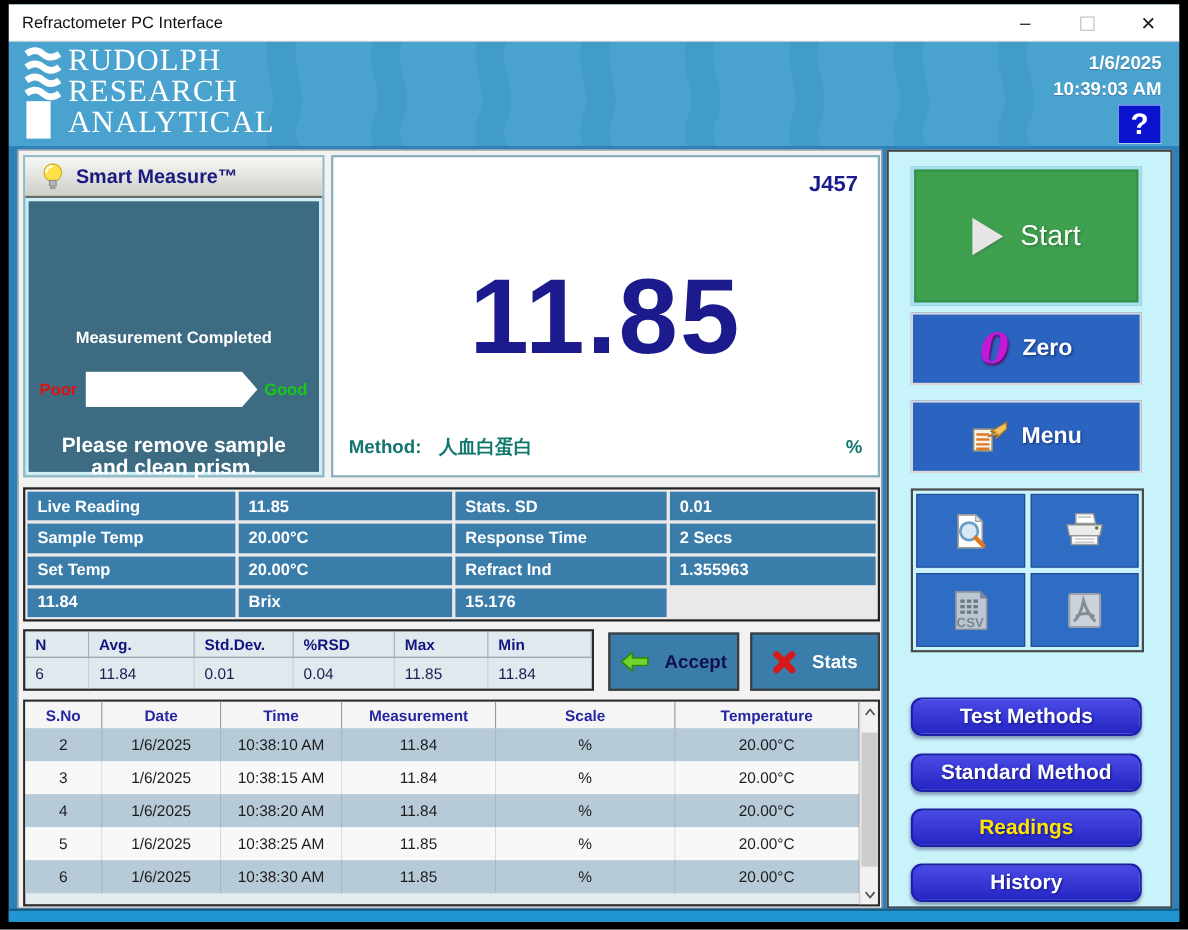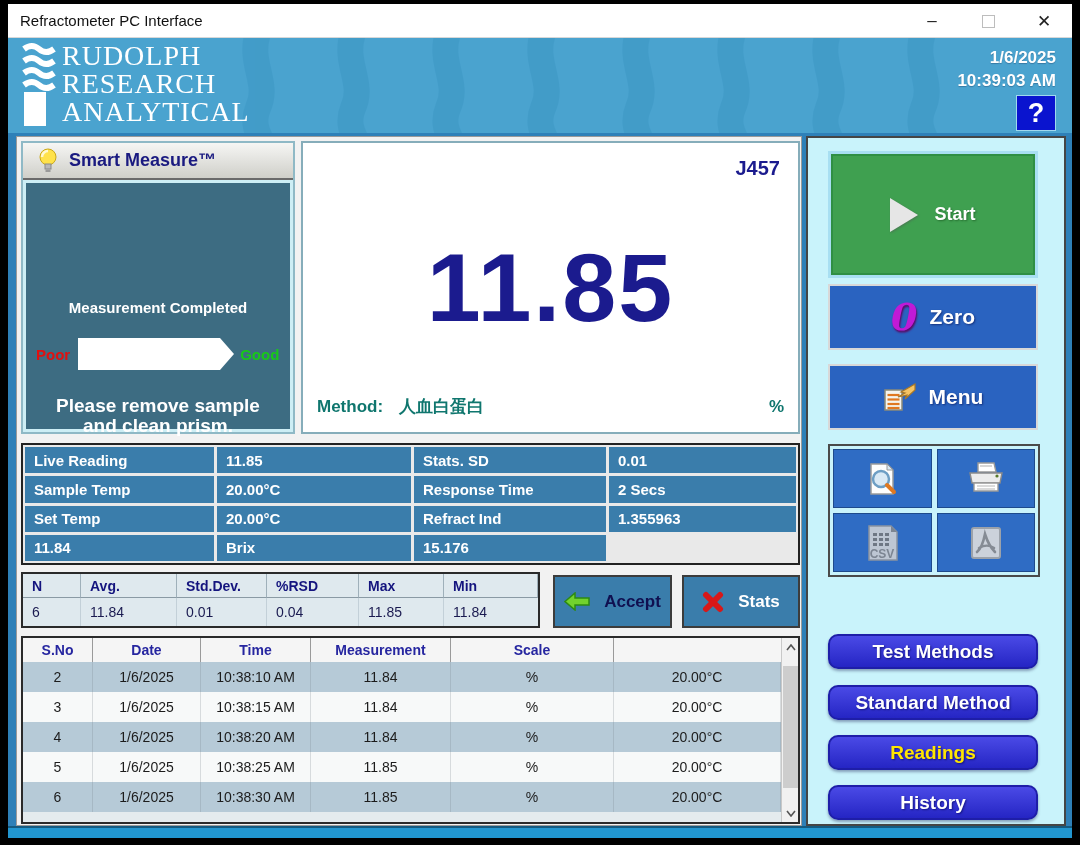--- a/index.html
+++ b/index.html
@@ -76,29 +76,29 @@
   .r-body { height:30px; }
   .r-body .c { color:#1c1c1c; font-size:14px; border-right:1px solid rgba(120,130,140,.25); display:flex; align-items:center; justify-content:center; }
   .row-a { background:#b6cad7; }
   .row-b { background:#f7f9f9; }
   .r-scroll { position:absolute; right:0; top:0; width:17px; height:184px; background:#f1f1f1; border-left:1px solid #c8c8c8; }
   .r-scroll .sbtn { position:absolute; left:0; width:17px; height:18px; display:flex; align-items:center; justify-content:center; }
   .r-scroll .thumb { position:absolute; left:1px; top:28px; width:15px; height:122px; background:#cdcdcd; }
 
   
   .start-btn { position:absolute; left:20px; top:13px; width:210px; height:127px; background:#3fa050; border:3px solid #a8dff2; box-shadow:inset 0 0 0 2px #2f8f44; display:flex; align-items:center; justify-content:center; gap:16px; cursor:pointer; }
-  .start-btn .lbl { color:#fff; font-weight:bold; font-size:18px; text-shadow:1px 1px 2px rgba(0,40,0,.4); }
+  .start-btn .lbl { color:#fff; font-weight:normal; font-size:26px; text-shadow:1px 1px 2px rgba(0,40,0,.4); }
   .play-tri { width:0; height:0; border-top:17px solid transparent; border-bottom:17px solid transparent; border-left:28px solid #e6e6e6; filter:drop-shadow(1px 1px 1px #4a7a52); }
   .flat-btn { position:absolute; left:20px; width:210px; height:66px; background:#2a63c0; border:2px solid #d8d8d8; display:flex; align-items:center; justify-content:center; gap:12px; cursor:pointer; }
   .zero-btn { top:146px; }
   .menu-btn { top:226px; }
   .flat-btn .lbl { color:#ffffff; font-weight:bold; font-size:21px; text-shadow:1px 1px 2px rgba(0,0,60,.5); }
   .zero-glyph { font-family:"DejaVu Serif", serif; font-weight:bold; font-style:italic; font-size:38px; color:#c01ad6; text-shadow:1px 2px 2px #5a0a66; line-height:38px; }
 
-  .icon-grid { position:absolute; left:20px; top:306px; width:212px; height:133px; border:2px solid #4a4a4a; background:#c9f3fb; display:grid; grid-template-columns:1fr 1fr; grid-template-rows:1fr 1fr; gap:5px; padding:3px; }
+  .icon-grid { position:absolute; left:20px; top:306px; width:212px; height:149px; border:2px solid #4a4a4a; background:#c9f3fb; display:grid; grid-template-columns:1fr 1fr; grid-template-rows:1fr 1fr; gap:5px; padding:3px; }
   .icon-btn { background:#2f6cc4; border:1px solid #1e4a8c; display:flex; align-items:center; justify-content:center; cursor:pointer; }
 
   .nav-btn { position:absolute; left:20px; width:210px; height:35px; border-radius:10px; background:linear-gradient(#4a4ae6,#2525c4); border:2px solid #1e1ea8; box-shadow:0 2px 3px rgba(0,0,60,.35); color:#fff; font-weight:bold; font-size:19px; display:flex; align-items:center; justify-content:center; cursor:pointer; text-shadow:1px 1px 2px rgba(0,0,80,.6); }
   .nav-test { top:496px; } .nav-standard { top:547px; } .nav-readings { top:597px; color:#ffe600; } .nav-history { top:647px; }
 </style>
 </head>
 <body>
 
 <div class="window">
 
@@ -234,20 +234,21 @@
       </div>
 
       <div class="readings">
         <div class="r-grid">
           <div class="r-row r-head">
             <div class="c">S.No</div>
             <div class="c">Date</div>
             <div class="c">Time</div>
             <div class="c">Measurement</div>
             <div class="c">Scale</div>
+            <div class="c">Temperature</div>
           </div>
           <div class="r-row r-body row-a">
             <div class="c">2</div>
             <div class="c">1/6/2025</div>
             <div class="c">10:38:10 AM</div>
             <div class="c">11.84</div>
             <div class="c">%</div>
             <div class="c">20.00°C</div>
           </div>
           <div class="r-row r-body row-b">

